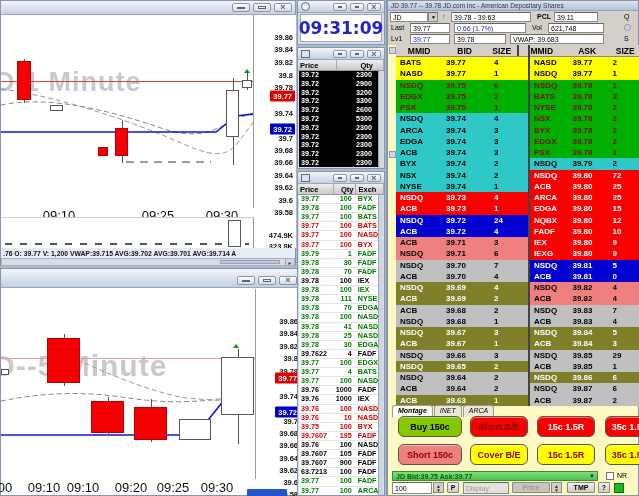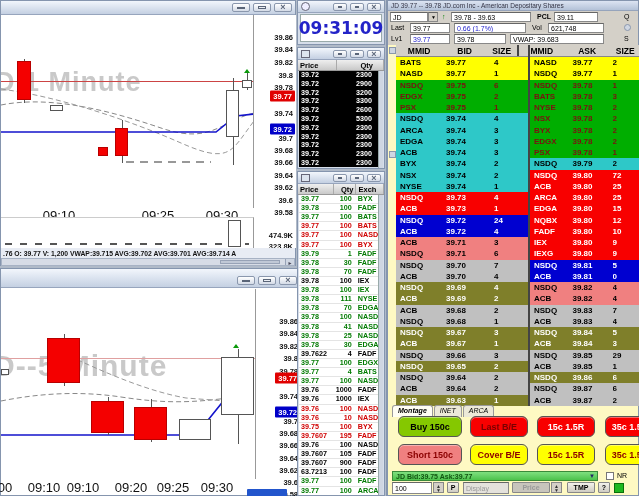--- a/index.html
+++ b/index.html
@@ -858,21 +858,21 @@
       </div>
 
     <div class="tabbar" id="l2-tabs" style="left:4px;top:404px;height:12px;">
         <div class="tab sel">Montage</div>
         <div class="tab">INET</div>
         <div class="tab">ARCA</div>
       </div>
 
     <div id="l2-btns1" style="position: absolute; left: 0px; top: 0px; width: 253px;">
         <div class="obtn" style="left: 10px; top: 415px; width: 64px; height: 21px; background: rgb(133, 200, 0); color: rgb(0, 0, 0);">Buy 150c</div>
-        <div class="obtn" style="left: 82px; top: 415px; width: 58px; height: 21px; background: rgb(248, 0, 0); color: rgb(122, 0, 0);">Last B/E</div>
+        <div class="obtn" style="left: 82px; top: 415px; width: 58px; height: 21px; background: rgb(248, 0, 0); color: rgb(122, 0, 0);">Short B/E</div>
         <div class="obtn" style="left: 149px; top: 415px; width: 58px; height: 21px; background: rgb(248, 0, 0); color: rgb(255, 255, 255);">15c 1.5R</div>
         <div class="obtn" style="left: 217px; top: 415px; width: 50px; height: 21px; background: rgb(248, 0, 0); color: rgb(255, 255, 255);">35c 1.5R</div>
       </div>
     <div id="l2-btns2" style="position: absolute; left: 0px; top: 0px; width: 253px;">
         <div class="obtn" style="left: 10px; top: 443px; width: 64px; height: 21px; background: rgb(240, 128, 128); color: rgb(139, 0, 0);">Short 150c</div>
         <div class="obtn" style="left: 82px; top: 443px; width: 58px; height: 21px; background: rgb(255, 255, 0); color: rgb(139, 0, 0);">Cover B/E</div>
         <div class="obtn" style="left: 149px; top: 443px; width: 58px; height: 21px; background: rgb(255, 255, 0); color: rgb(139, 0, 0);">15c 1.5R</div>
         <div class="obtn" style="left: 217px; top: 443px; width: 50px; height: 21px; background: rgb(255, 255, 0); color: rgb(139, 0, 0);">35c 1.5R</div>
       </div>
 

